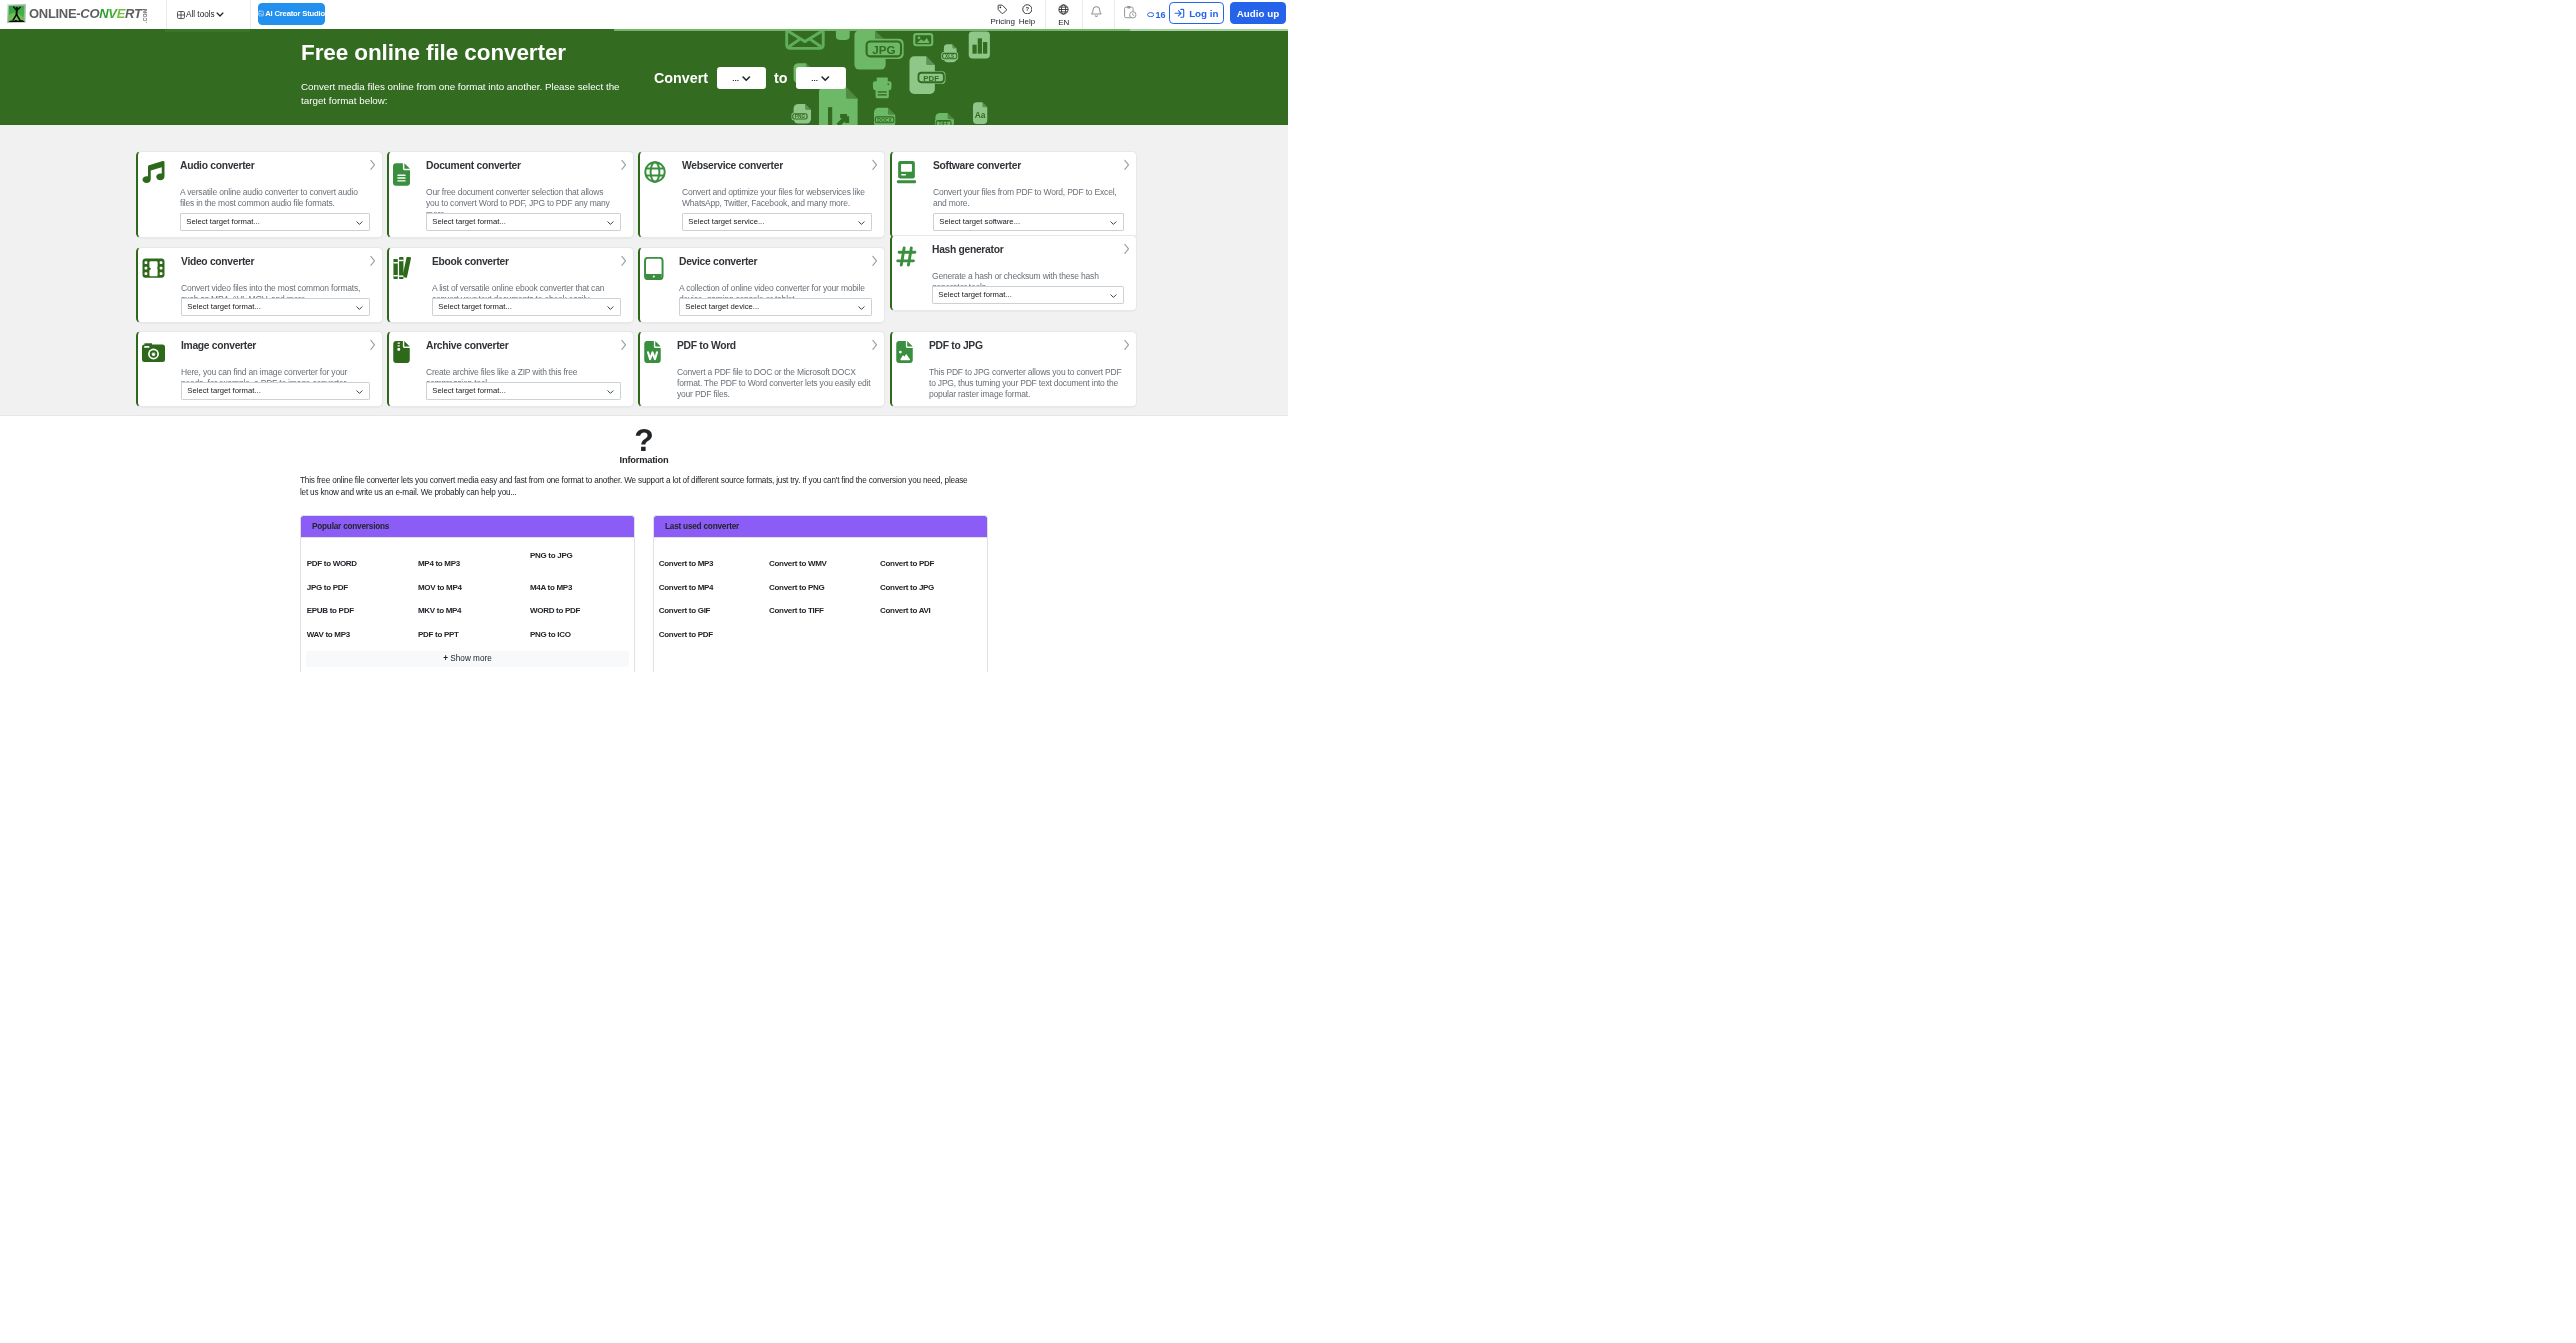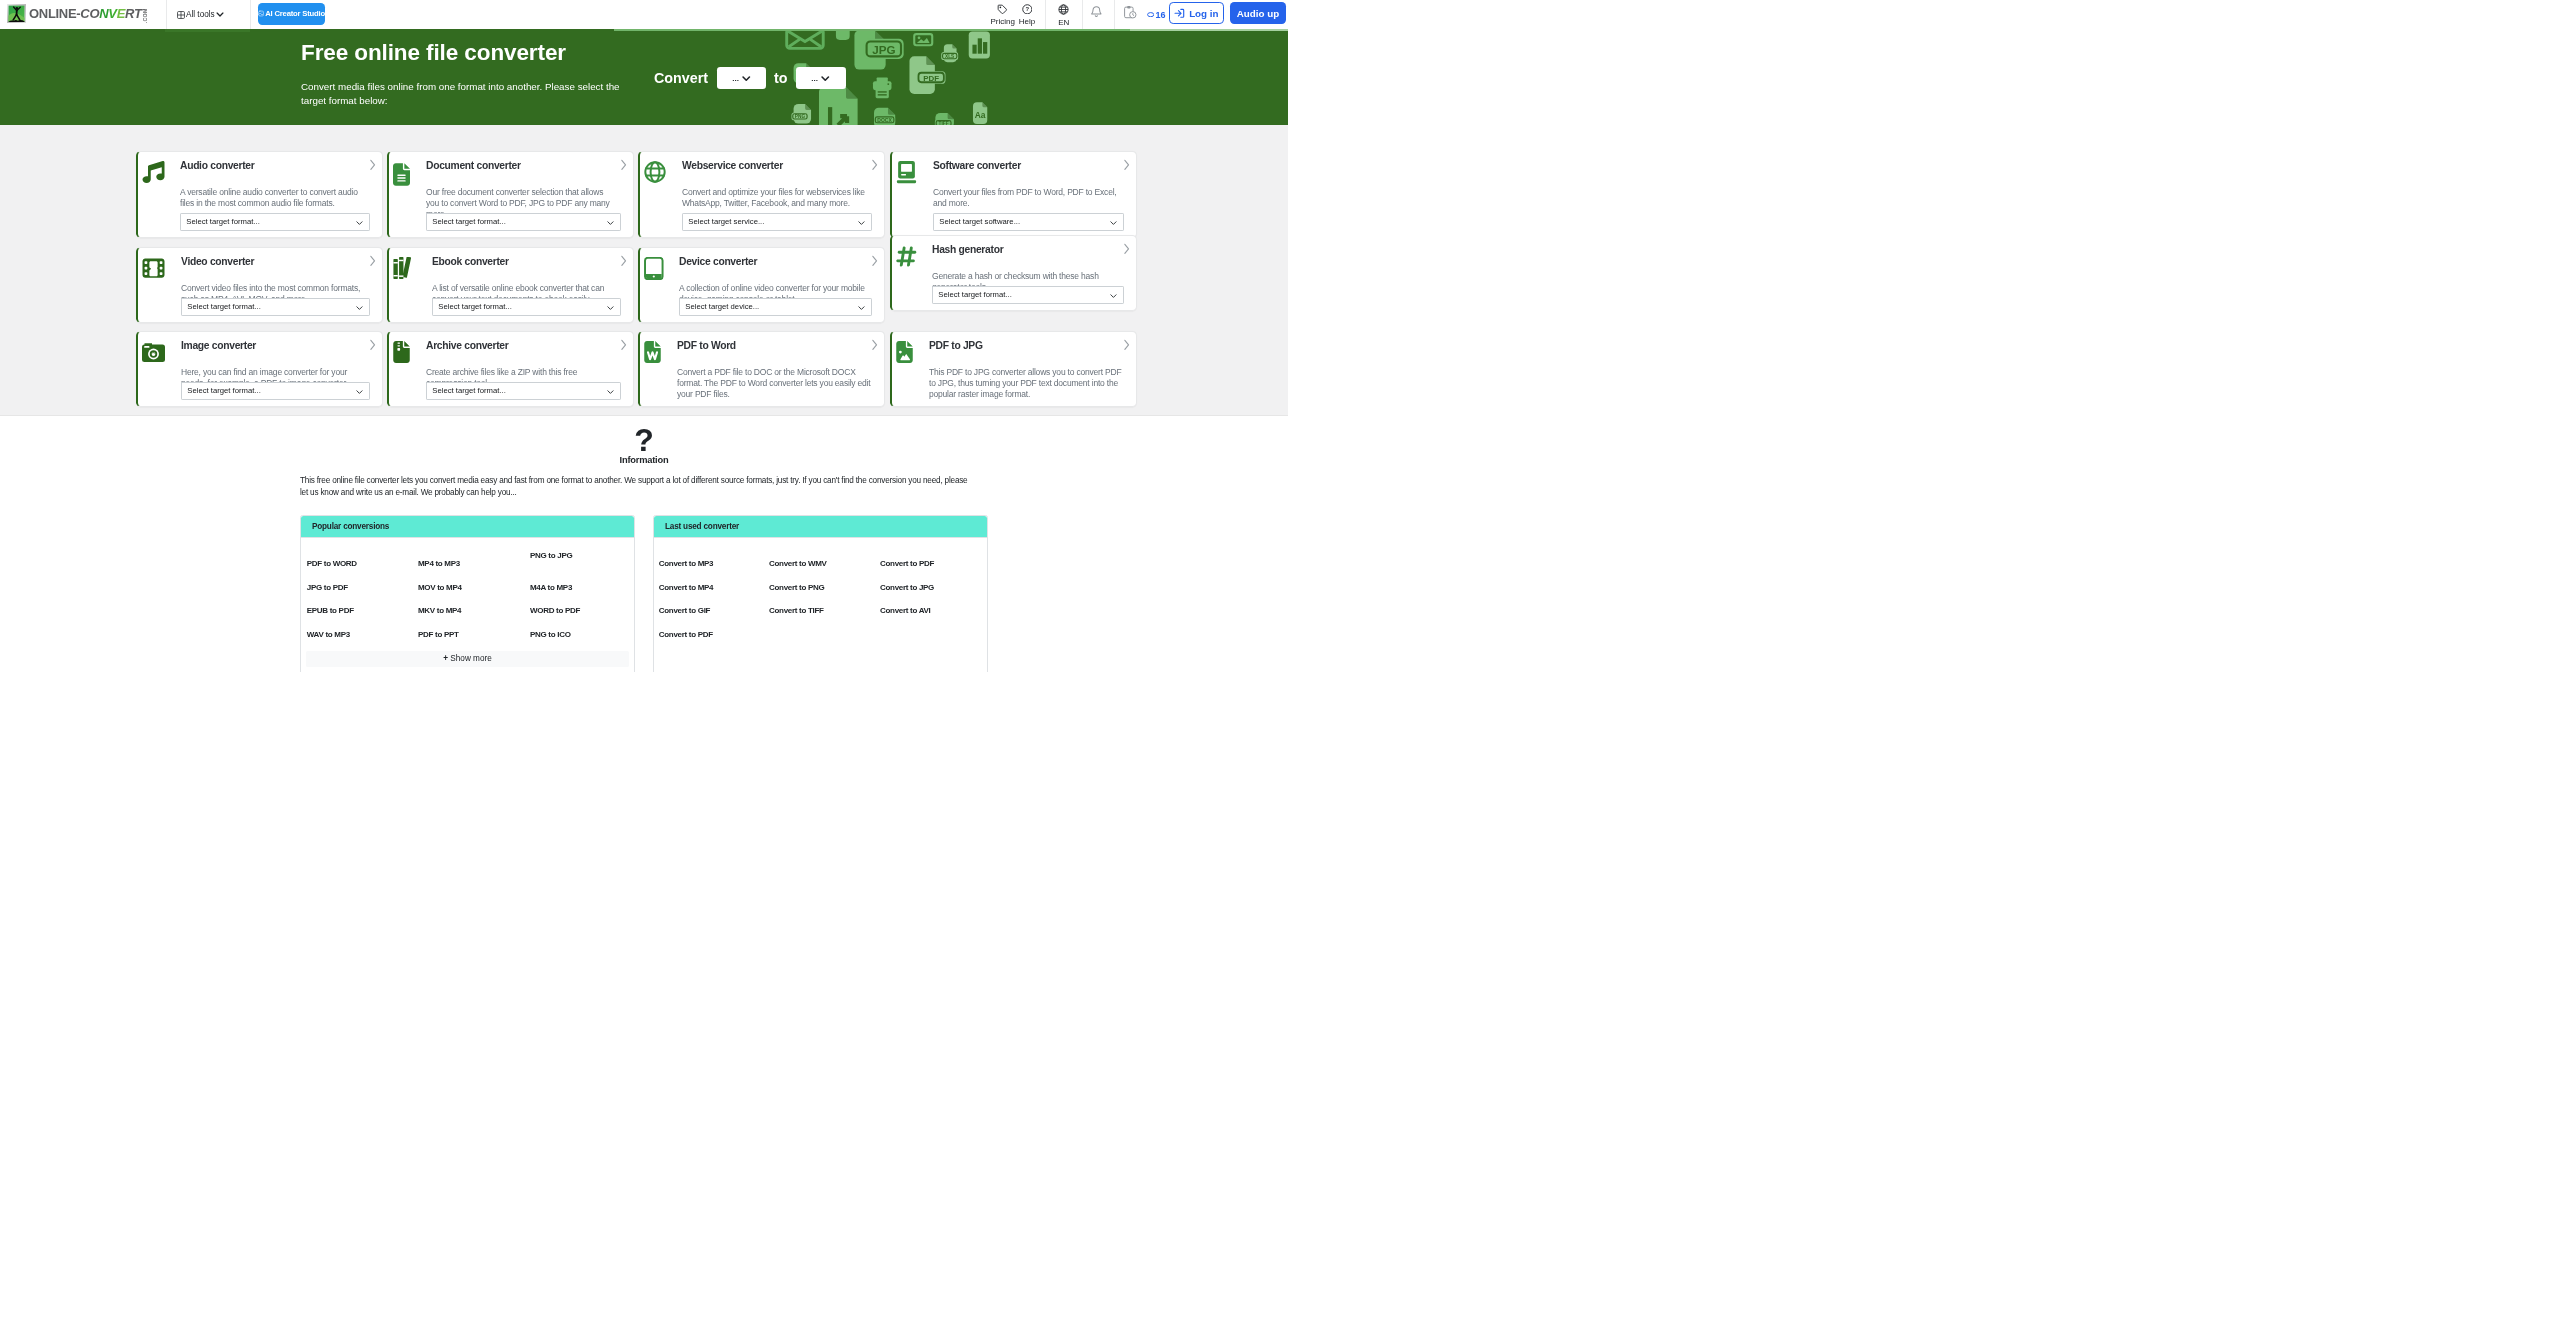--- a/index.html
+++ b/index.html
@@ -46,21 +46,21 @@
 .csel { position:absolute; bottom:5.8px; height:18.5px; border:0.5px solid #ccd1d5; border-radius:1.1px; background:#fff; font-size:7.7px; color:#16181b; display:flex; align-items:center; padding-left:5.3px; }
 .csel svg { position:absolute; right:6.4px; top:7.4px; }
 
 
 #qmark { position:absolute; left:0; width:1288px; top:422px; text-align:center; font-size:32px; font-weight:bold; color:#212529; }
 #infoh { position:absolute; left:0; width:1288px; top:455px; text-align:center; font-size:9.3px; letter-spacing:-0.2px; font-weight:bold; color:#212529; }
 #infop { position:absolute; left:300px; top:475px; width:704px; font-size:8.2px; letter-spacing:-0.2px; line-height:12px; white-space:nowrap; color:#212529; }
 
 
 .panel { position:absolute; top:515px; width:335px; height:164px; border:0.5px solid #dfe2e5; border-radius:2.6px; background:#fff; }
-.phead { height:22px; background:#5eead4; border-bottom:0.5px solid #dfe2e5; border-radius:2.6px 2.6px 0 0; font-size:8.2px; letter-spacing:-0.2px; font-weight:bold; color:#212529; line-height:22px; padding-left:11px; }
+.phead { height:22px; background:#8b5cf6; border-bottom:0.5px solid #dfe2e5; border-radius:2.6px 2.6px 0 0; font-size:8.2px; letter-spacing:-0.2px; font-weight:bold; color:#212529; line-height:22px; padding-left:11px; }
 .pitem { position:absolute; font-size:8px; letter-spacing:-0.3px; font-weight:bold; color:#212529; white-space:nowrap; }
 #showmore { position:absolute; left:4.8px; right:4.8px; top:135px; height:16.4px; background:#f8f9fa; border-radius:1.6px; text-align:center; font-size:8.2px; color:#212529; line-height:16.4px; }
 </style></head>
 <body>
 <div id="page">
 
 <div id="graysec"></div>
 
 <div id="hero">
 <svg id="decor" width="508" height="101" viewBox="0 0 960 190" xmlns="http://www.w3.org/2000/svg">

